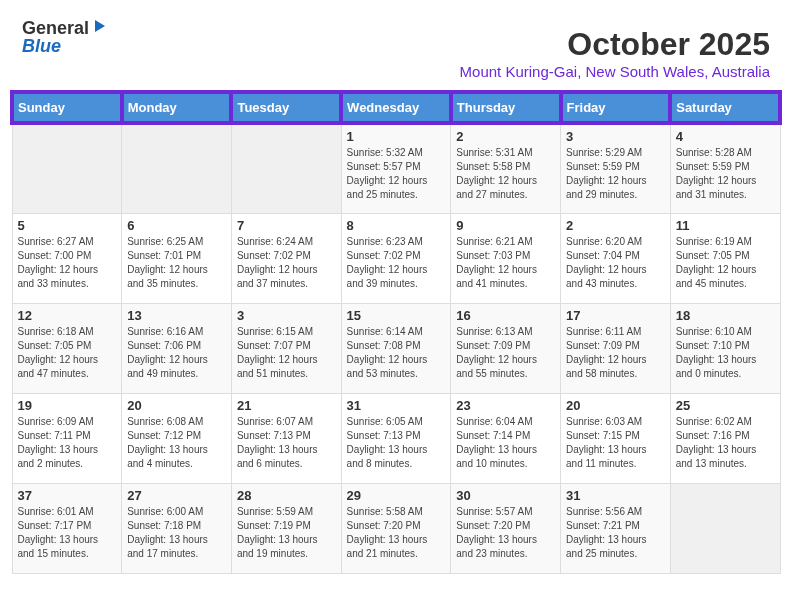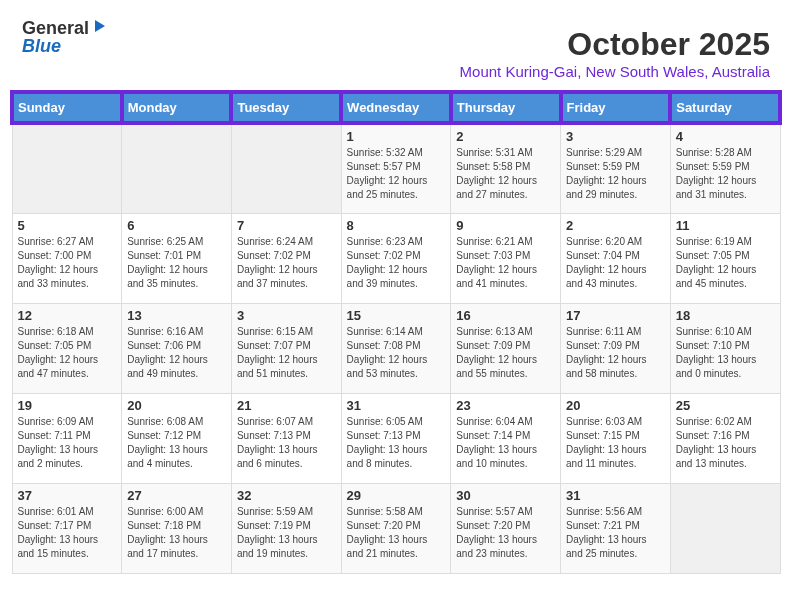--- a/index.html
+++ b/index.html
@@ -239,21 +239,21 @@
       <tr>
         <td>
           <span class="day-num">37</span>
           <div class="day-info">Sunrise: 6:01 AM<br>Sunset: 7:17 PM<br>Daylight: 13 hours<br>and 15 minutes.</div>
         </td>
         <td>
           <span class="day-num">27</span>
           <div class="day-info">Sunrise: 6:00 AM<br>Sunset: 7:18 PM<br>Daylight: 13 hours<br>and 17 minutes.</div>
         </td>
         <td>
-          <span class="day-num">32</span>
+          <span class="day-num">28</span>
           <div class="day-info">Sunrise: 5:59 AM<br>Sunset: 7:19 PM<br>Daylight: 13 hours<br>and 19 minutes.</div>
         </td>
         <td>
           <span class="day-num">29</span>
           <div class="day-info">Sunrise: 5:58 AM<br>Sunset: 7:20 PM<br>Daylight: 13 hours<br>and 21 minutes.</div>
         </td>
         <td>
           <span class="day-num">30</span>
           <div class="day-info">Sunrise: 5:57 AM<br>Sunset: 7:20 PM<br>Daylight: 13 hours<br>and 23 minutes.</div>
         </td>

